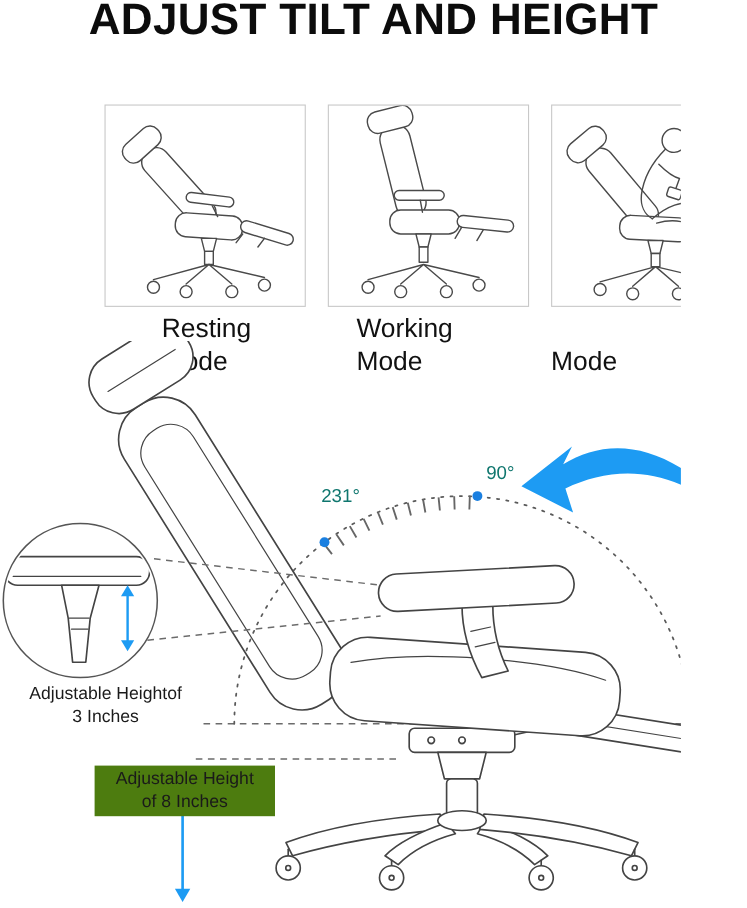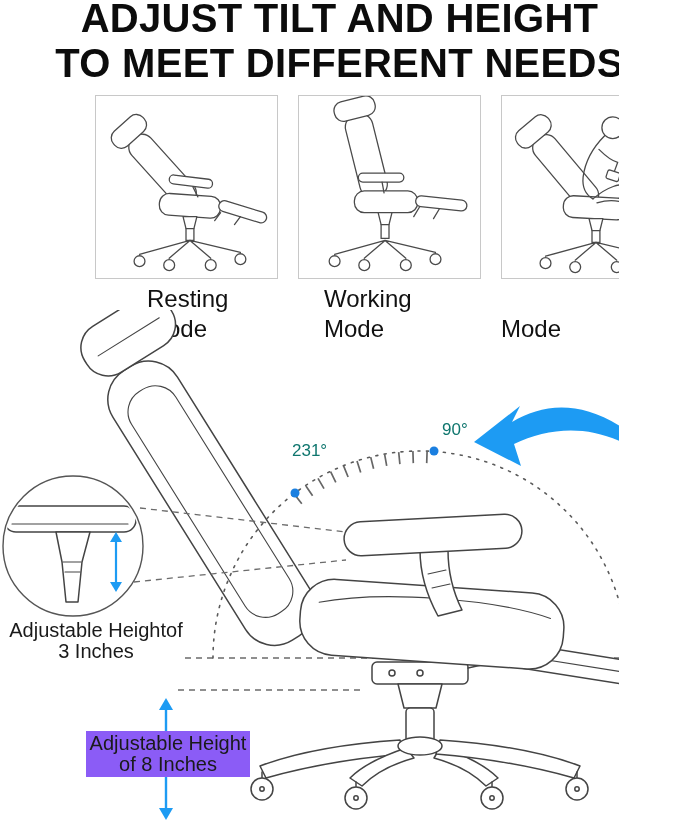--- a/index.html
+++ b/index.html
@@ -25,33 +25,32 @@
   .cap-3{padding-left:0px;}
   .main-svg{position:absolute;top:310px;left:0;width:679px;height:515px;}
   .dash{stroke:#6b6b6b;stroke-width:1.3;stroke-dasharray:6 5;fill:none;}
   .dot-arc{stroke:#5a5a5a;stroke-width:1.6;stroke-dasharray:2 6.5;stroke-linecap:round;fill:none;}
   .angle-label{
     position:absolute;font-size:17px;color:#0f766e;white-space:nowrap;
   }
   .label-135{left:292px;top:441px;}
   .label-90{left:442px;top:420px;}
   .note{
-    position:absolute;font-size:20px;line-height:21px;color:#1a1a1a;text-align:center;
+    position:absolute;font-size:16px;line-height:21px;color:#1a1a1a;text-align:center;
   }
   .armrest-note{left:6px;top:620px;width:180px;}
-  .seat-note{left:86px;top:731px;width:164px;background:#8b5cf6;padding:2px 0;}
+  .seat-note{left:86px;top:696px;width:164px;background:#4d7c0f;padding:2px 0;}
 </style>
 </head>
 <body>
 
 <div class="page">
 
   <h1 class="title">
     <span>ADJUST TILT AND HEIGHT</span><br>
-    <span>TO MEET DIFFERENT NEEDS</span>
   </h1>
 
   <div class="modes-row">
 
     <figure class="mode">
       <div class="mode-box">
         <svg viewBox="0 0 183 184">
           <g stroke="#4a4a4a" stroke-width="1.3" fill="#fff" stroke-linecap="round" stroke-linejoin="round">
             <g transform="rotate(-42 92 104)">
               <rect x="80" y="22" width="26" height="88" rx="12"></rect>

